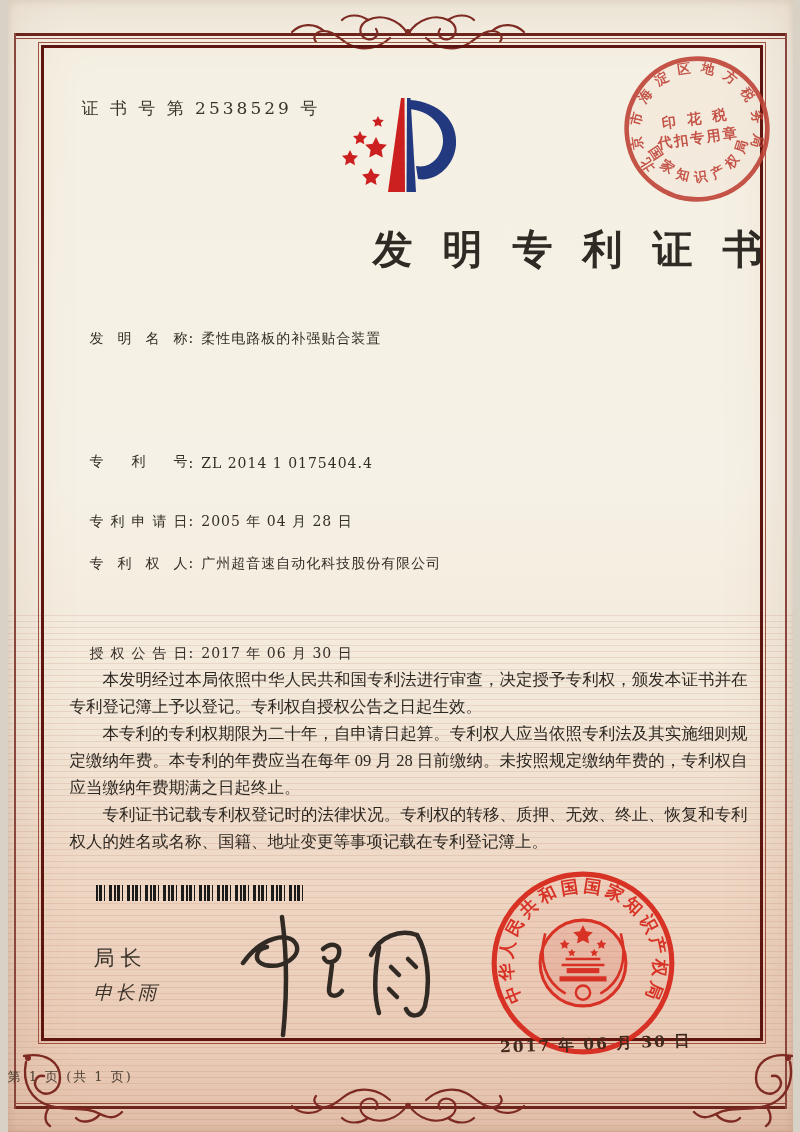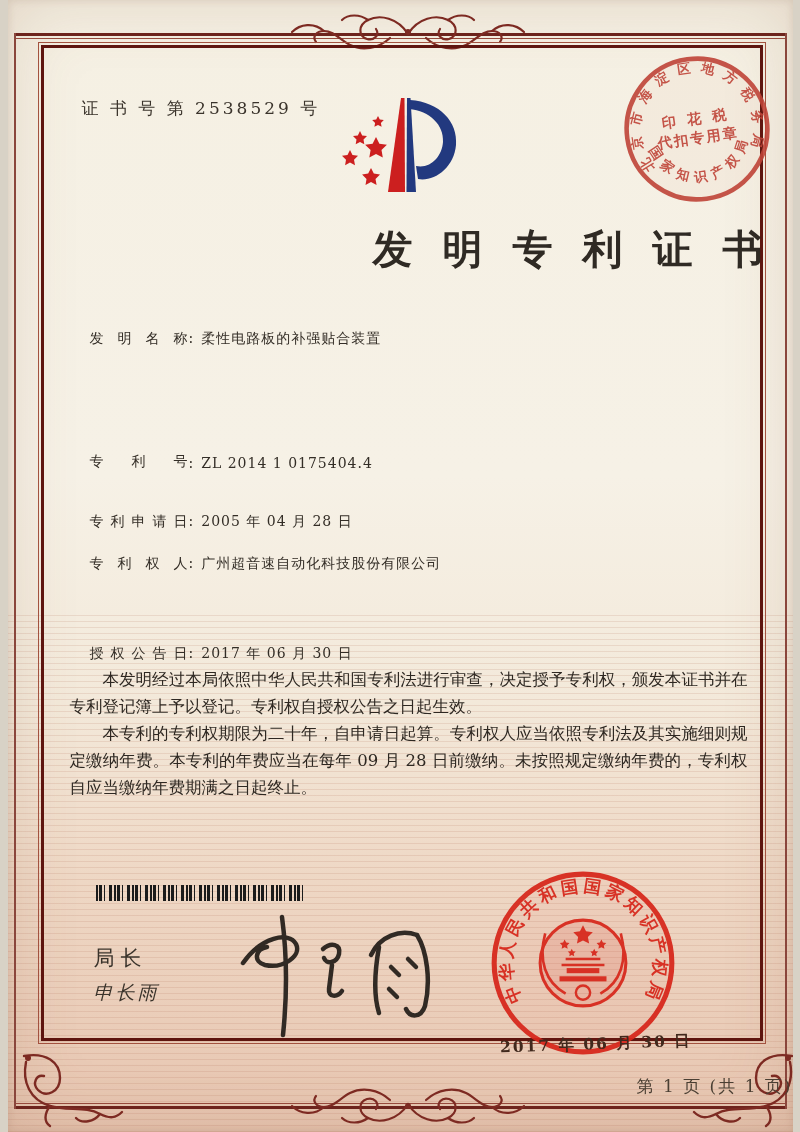--- a/index.html
+++ b/index.html
@@ -26,31 +26,31 @@
   
   .certno{position:absolute;left:74px;top:97px;font-size:17px;letter-spacing:3px;color:#3a332b;}
   .title{position:absolute;left:0;right:0;top:222px;text-align:right;font-size:40px;font-weight:bold;
          letter-spacing:30px;text-indent:30px;color:#2f2a24;}
   .fieldrow{position:absolute;left:82px;font-size:14px;color:#332d26;white-space:nowrap;}
   .fieldrow .lbl{display:inline-block;width:98px;text-align:justify;text-align-last:justify;vertical-align:bottom;}
   .fieldrow .sep{margin:0 2px 0 1px;}
   .fieldrow .val{margin-left:6px;letter-spacing:1px;}
   .bodytext{position:absolute;left:62px;top:666px;width:678px;font-size:16.5px;line-height:27px;
             text-align:justify;color:#2e2822;}
-  .bodytext p{margin:0;text-indent:2em;}
+  .bodytext p{margin:0;text-indent:2em;font-family:Liberation Serif, serif;}
   .barcode{position:absolute;left:88px;top:885px;width:207px;height:16px;
     background:repeating-linear-gradient(90deg,#1b1b1b 0 2px,transparent 2px 3px,#1b1b1b 3px 6px,transparent 6px 8px,#1b1b1b 8px 9px,transparent 9px 13px,#1b1b1b 13px 16px,transparent 16px 18px);}
   .signer-title{position:absolute;left:86px;top:944px;font-size:21px;letter-spacing:6px;color:#3a332b;}
   .signer-name{position:absolute;left:86px;top:980px;font-size:19px;letter-spacing:3px;color:#3a332b;font-style:italic;}
   .signature{position:absolute;left:195px;top:905px;}
   .seal-office{position:absolute;left:478px;top:866px;opacity:.94;}
   .seal-tax{position:absolute;left:610px;top:50px;opacity:.9;}
   .seal-date{position:absolute;left:492px;top:1034px;font-size:15.5px;font-weight:bold;letter-spacing:2px;
              color:#41291d;transform:rotate(-2deg);}
-  .footer{position:absolute;left:0;right:0;top:1068px;text-align:right;font-size:17px;letter-spacing:2px;color:#4a3f33;margin-top:7px;}
+  .footer{position:absolute;left:0;right:0;top:1068px;text-align:left;font-size:13px;letter-spacing:2px;color:#4a3f33;}
 </style>
 </head>
 <body>
 
 <div class="page">
 
   <div class="guilloche"></div>
 
   <div class="bline" style="left:6px;right:6px;top:33px;height:3px;"></div>
   <div class="bline thin" style="left:6px;right:6px;top:38px;height:1px;"></div>
@@ -136,20 +136,21 @@
   <div class="fieldrow" style="top:555px;">
     <span class="lbl">专利权人</span><span class="sep">:</span><span class="val">广州超音速自动化科技股份有限公司</span>
   </div>
   <div class="fieldrow" style="top:600px;margin-top:45px;">
     <span class="lbl">授权公告日</span><span class="sep">:</span><span class="val">2017 年 06 月 30 日</span>
   </div>
 
   <div class="bodytext">
     <p>本发明经过本局依照中华人民共和国专利法进行审查，决定授予专利权，颁发本证书并在专利登记簿上予以登记。专利权自授权公告之日起生效。</p>
     <p>本专利的专利权期限为二十年，自申请日起算。专利权人应当依照专利法及其实施细则规定缴纳年费。本专利的年费应当在每年 09 月 28 日前缴纳。未按照规定缴纳年费的，专利权自应当缴纳年费期满之日起终止。</p>
+    <p>专利证书记载专利权登记时的法律状况。专利权的转移、质押、无效、终止、恢复和专利权人的姓名或名称、国籍、地址变更等事项记载在专利登记簿上。</p>
   </div>
 
   <div class="barcode"></div>
 
   <div class="signer-title">局长</div>
   <div class="signer-name">申长雨</div>
 
   <svg class="signature" width="260" height="135" viewBox="0 0 260 135" fill="none" stroke="#312a24" stroke-width="4.5" stroke-linecap="round" stroke-linejoin="round">
     <path d="M40,58 C58,32 86,26 93,39 C99,51 80,64 62,60 C50,57 52,44 64,42"></path>
     <path d="M79,12 C83,42 85,82 80,130"></path>

